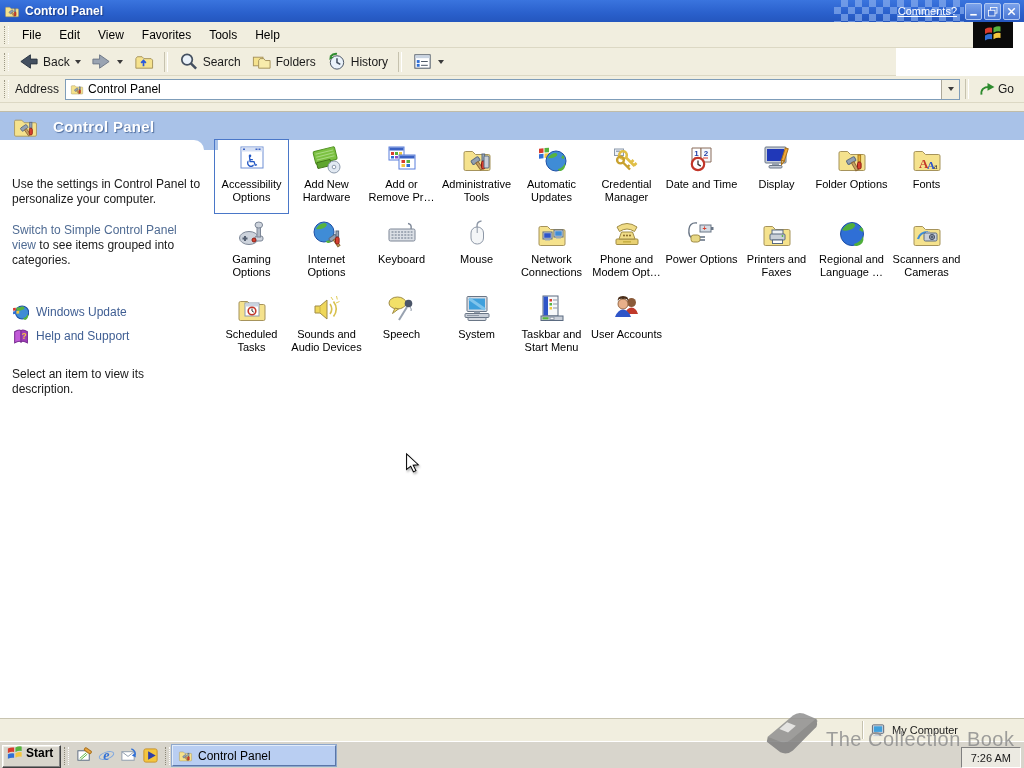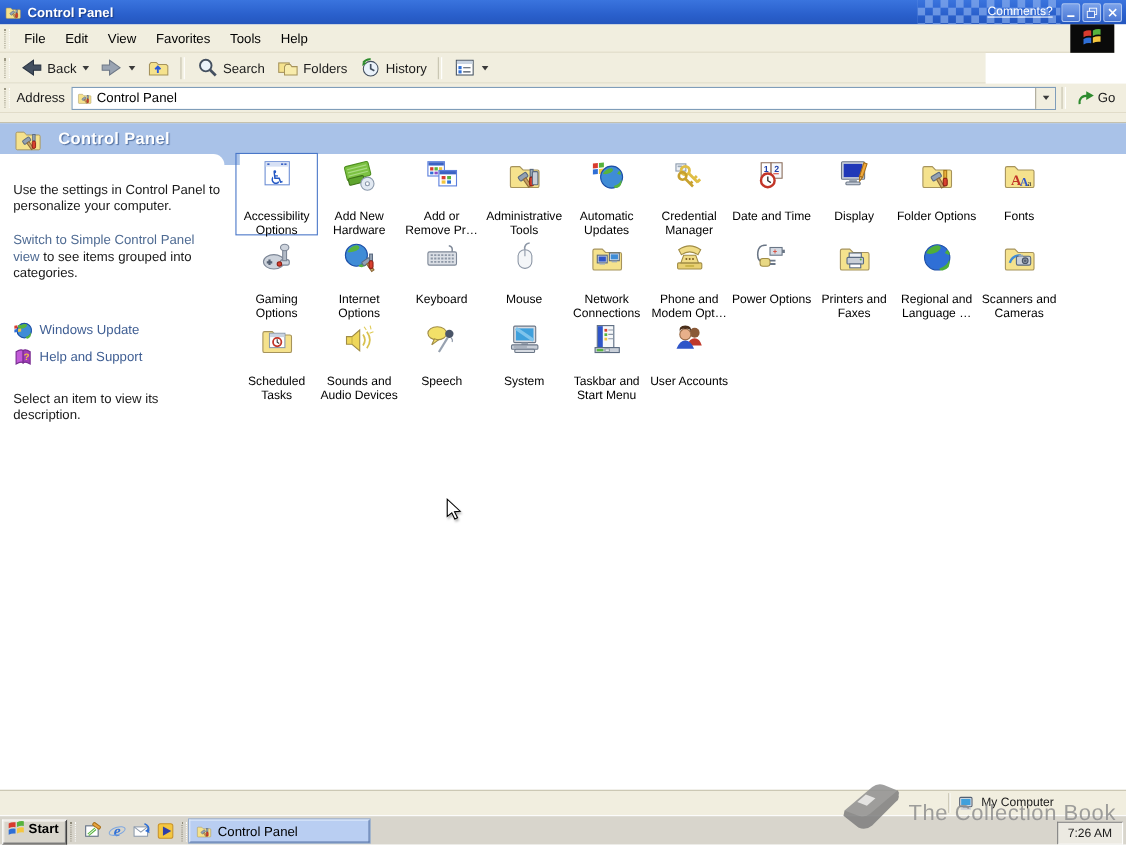--- a/index.html
+++ b/index.html
@@ -41,32 +41,32 @@
   .go-area{display:flex;align-items:center;gap:1px;padding:0 10px 0 4px;font-size:12px;color:#1A1A1A}
   
   .strip{position:absolute;left:0;top:103px;width:1024px;height:9px;background:#F1EEDF;border-bottom:1px solid #C0BCA8;box-sizing:border-box}
   .banner{position:absolute;left:0;top:112px;width:1024px;height:28px;background:#A9C2E8;display:flex;align-items:center}
   .banner .b-icon{margin:0 14px 0 12px;display:flex}
   .banner-title{font-size:15px;font-weight:bold;color:#fff;letter-spacing:.3px;text-shadow:1px 1px 1px rgba(70,100,150,.9)}
   
   .content{position:absolute;left:0;top:140px;width:1024px;height:578px;background:#fff}
   .shoulder-blue{position:absolute;left:190px;top:0;width:28px;height:10px;background:#A9C2E8}
   .shoulder-white{position:absolute;left:190px;top:0;width:14px;height:10px;background:#fff;border-top-right-radius:10px}
-  .sidebar{position:absolute;left:12px;top:0;width:192px;font-size:12px;line-height:15px;color:#1A1A1A}
+  .sidebar{position:absolute;left:12px;top:12px;width:192px;font-size:12px;line-height:15px;color:#1A1A1A}
   .sidebar .intro{margin:25px 0 0 0}
   .sidebar .switch{margin:16px 0 0 0}
   .slink{color:#4F6B93;text-decoration:none}
   #side-links{margin-top:36px}
   .side-link{display:flex;align-items:center;gap:7px;margin-bottom:7px;color:#3F5E93}
   .sidebar .hint{margin:22px 0 0 0}
   #icon-grid{position:absolute;left:214px;top:-1px;width:756px;display:flex;flex-wrap:wrap;align-content:flex-start}
   .cell{width:75px;height:75px;text-align:center;border:1px solid transparent;box-sizing:border-box;padding-top:3px}
   .cell.selected{border-color:#4A77C8}
   .cicon{height:34px;display:flex;justify-content:center;align-items:flex-start}
-  .clabel{font-size:11px;line-height:13px;color:#000;margin-top:14px}
+  .clabel{font-size:11px;line-height:13px;color:#000;margin-top:1px}
   
   .statusbar{position:absolute;left:0;top:718px;width:1024px;height:23px;background:#F1EEDF;
     border-top:1px solid #C8C4B0;box-sizing:border-box}
   .sb-right{position:absolute;left:862px;top:2px;bottom:2px;right:2px;display:flex;align-items:center;gap:6px;
     padding-left:8px;border-left:1px solid #C6C2AE;box-shadow:inset 1px 0 0 #fff;font-size:11px;color:#1A1A1A}
   
   .taskbar{position:absolute;left:0;top:741px;width:1024px;height:27px;background:#D8D5CC;border-top:1px solid #fff;box-sizing:border-box;z-index:4}
   .start{position:absolute;left:2px;top:3px;height:21px;padding:0 7px 0 4px;background:#D8D5CC;
     border:1px solid;border-color:#FFFFFF #404040 #404040 #FFFFFF;box-shadow:inset -1px -1px 0 #808080,inset 1px 1px 0 #EFEDE6;
     display:flex;align-items:flex-start;gap:3px;font-weight:bold;font-size:12px;color:#000}

